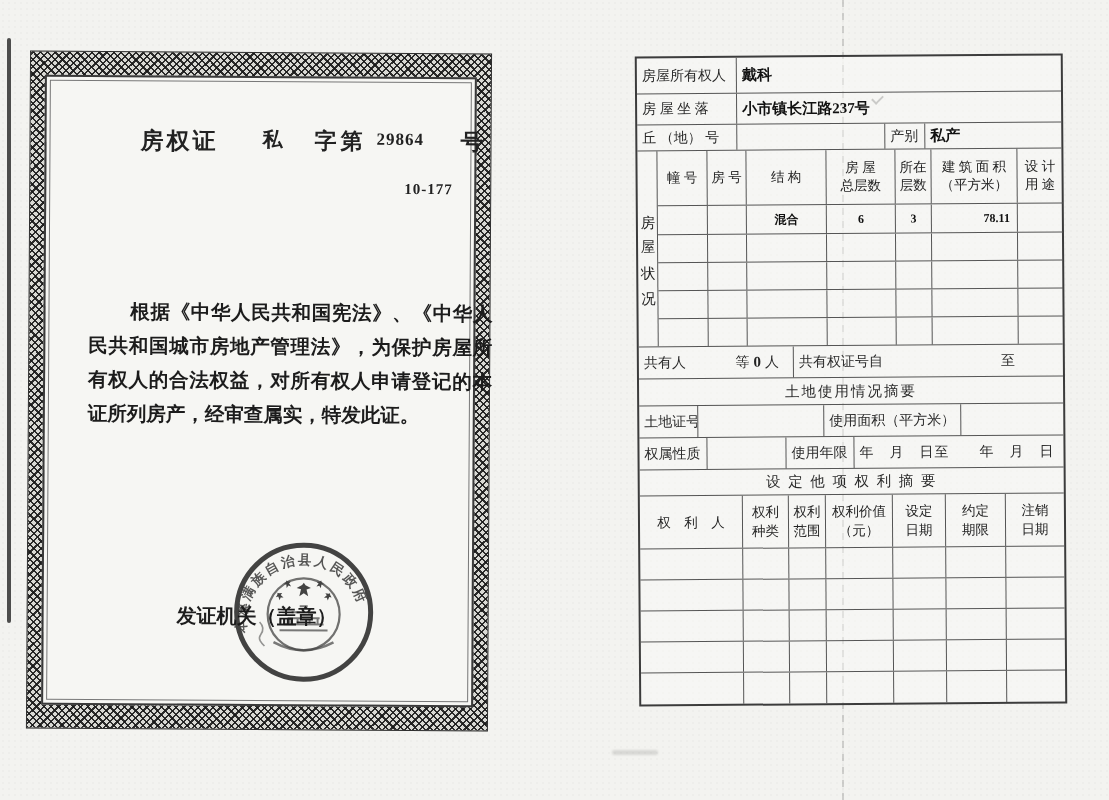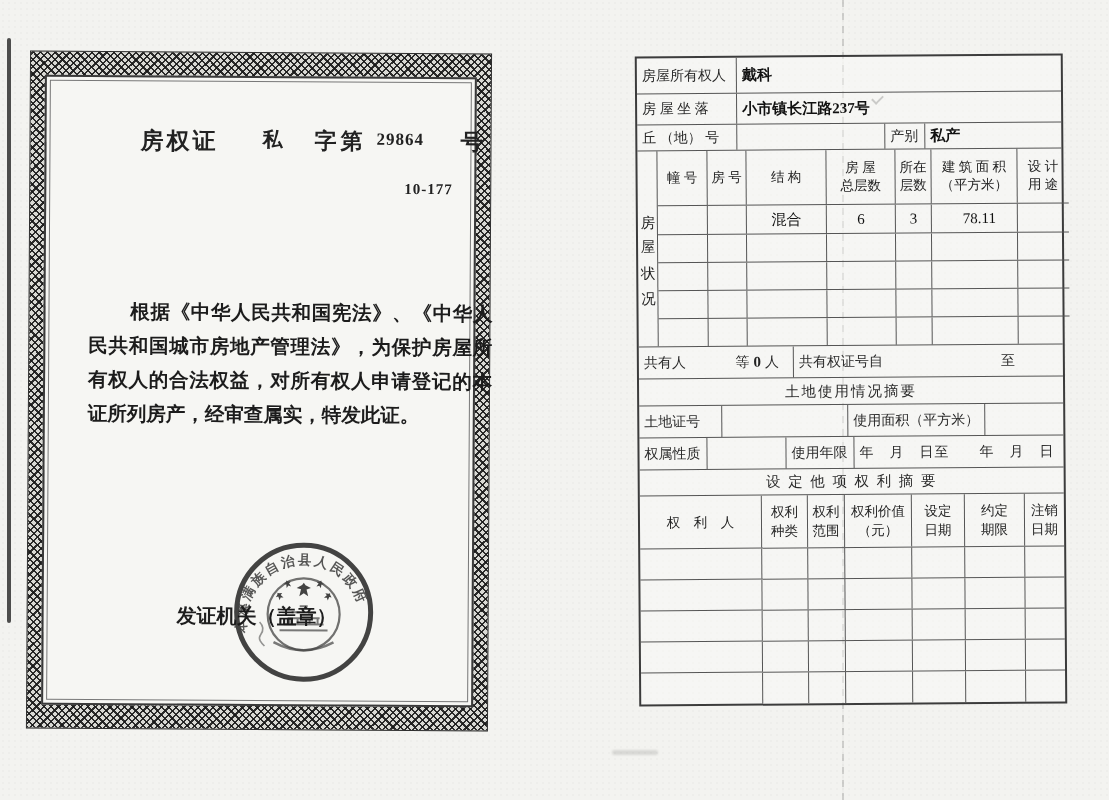--- a/index.html
+++ b/index.html
@@ -61,39 +61,39 @@
   }
   .trow{display:flex;border-bottom:1px solid #555;box-sizing:border-box;align-items:stretch;}
   .trow:last-child{border-bottom:none;}
   .cell{border-right:1px solid #555;box-sizing:border-box;display:flex;align-items:center;padding:0 5px;overflow:hidden;white-space:nowrap;}
   .cell:last-child{border-right:none;}
   .lbl{color:#2a2a2a;}
   .val{font-weight:bold;font-size:15px;color:#111;}
   .center-title{justify-content:center;font-size:14.5px;letter-spacing:2px;}
   .h36{height:36px}.h31{height:31px}.h26{height:26px}.h32{height:32px}.h27{height:27px}.h52{height:52px}
   .w88{width:100px}.w148{width:148px}.w40{width:40px}.w155{width:155px}
-  .w67{width:83px}.w126{width:126px}.w137{width:137px}.w68{width:68px}.w79{width:79px}
+  .w67{width:59px}.w126{width:126px}.w137{width:137px}.w68{width:68px}.w79{width:79px}
   .flex1{flex:1}
 
   .hsec{display:flex;border-bottom:1px solid #555;}
   .sidecell{width:25px;border-right:1px solid #555;display:flex;align-items:center;justify-content:center;}
   .vert-label{writing-mode:vertical-lr;text-orientation:upright;letter-spacing:26px;font-size:14.5px;padding-top:10px;}
   .hgrid{flex:1;display:flex;flex-direction:column;}
   .hrow{display:flex;border-bottom:1px solid #555;}
   .hrow:last-child{border-bottom:none;}
   .hcell{border-right:1px solid #555;box-sizing:border-box;display:flex;flex-direction:column;justify-content:center;align-items:center;overflow:hidden;}
   .hcell:last-child{border-right:none;}
   .hcell span{display:block;line-height:18px;white-space:nowrap;font-size:13.5px;}
   .hh{height:54px}.hv{height:28px}.he{height:27px}
   .c1{width:50px}.c2{width:39px}.c3{width:80px}.c4{width:69px}.c5{width:36px}.c6{width:86px}.c7{flex:1}
-  .cellv{justify-content:center;font-weight:normal;font-size:15px;color:#111;}
-  .cellv.num{justify-content:flex-end;padding-right:21px;}
+  .cellv{justify-content:center;font-weight:bold;font-size:12px;color:#111;}
+  .cellv.num{justify-content:flex-end;padding-right:7px;}
   .cellv.left{justify-content:flex-start;padding-left:16px;margin-top:48px;}
 
-  .r1{width:122px}.r2{width:46px}.r3{width:37px}.r4{width:67px}.r5{width:53px}.r6{width:60px}.r7{flex:1}
+  .r1{width:103px}.r2{width:46px}.r3{width:37px}.r4{width:67px}.r5{width:53px}.r6{width:60px}.r7{flex:1}
   .rh span{line-height:19px;}
   .co-first{justify-content:space-between;padding-right:14px;}
   .co-count{font-weight:bold;font-size:15px;margin:0 4px;}
   .to-label{margin-left:118px;}
   .daterange{letter-spacing:1px;}
 </style>
 </head>
 <body>
 
 <div class="stage">

